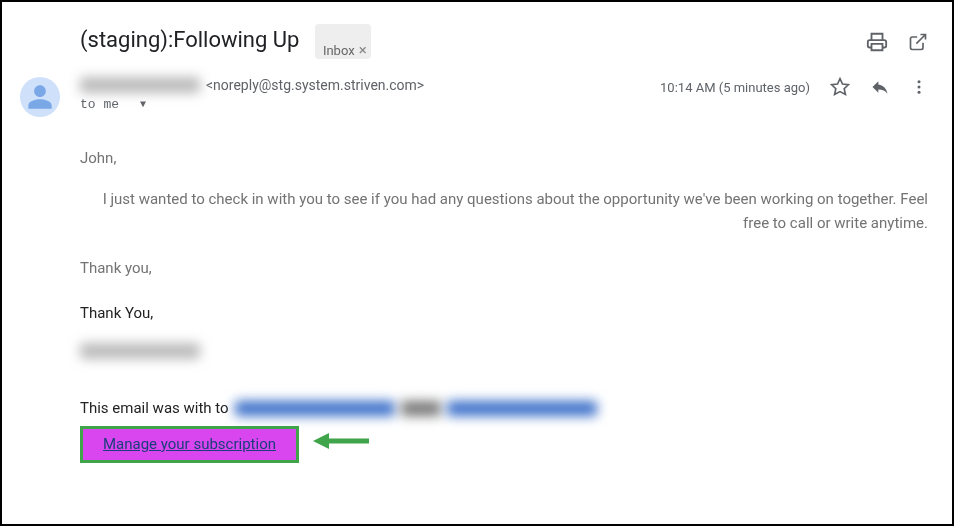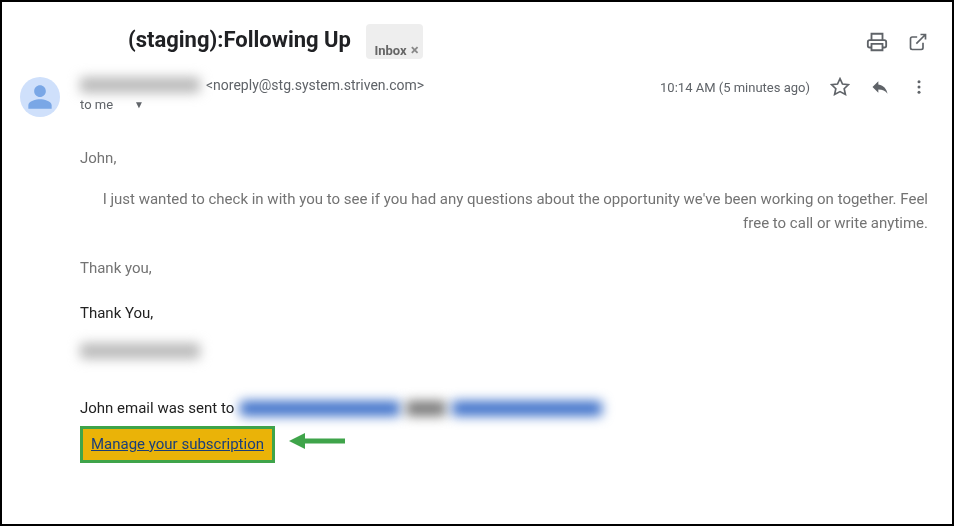--- a/index.html
+++ b/index.html
@@ -13,23 +13,22 @@
       overflow: hidden;
     }
     .header {
       display: flex;
       align-items: center;
       padding: 22px 24px 10px 78px;
     }
     .subject {
       font-size: 22px;
       color: #202124;
-      font-weight: 700;
+      font-weight: 400;
       flex: 1;
-      margin-left: 48px;
     }
     .inbox-chip {
       display: inline-flex;
       align-items: center;
       background: #eeeeee;
       border-radius: 4px;
       padding: 19px 4px 1px 8px;
       margin-left: 10px;
       font-size: 13px;
       color: #666;
@@ -83,20 +82,21 @@
       border-radius: 3px;
     }
     .sender-email { color: #5f6368; font-size: 14px; }
     .to-line {
       font-size: 13px;
       color: #5f6368;
       margin-top: 4px;
       display: flex;
       align-items: center;
       gap: 21px;
+      font-family: Liberation Mono, monospace;
     }
     .to-line .caret { font-size: 10px; }
     .meta-right {
       display: flex;
       align-items: center;
       gap: 20px;
       color: #5f6368;
       font-size: 13px;
     }
     .body-content {
@@ -133,23 +133,23 @@
     .footer-blur-label {
       display:inline-block;
       height: 15px; width: 40px;
       background: #777;
       filter: blur(6px);
       border-radius: 3px;
     }
     .footer-blur.b2 { width: 150px; }
     .highlight-box {
       display: inline-block;
-      background: #eab308;
+      background: #d946ef;
       border: 3px solid #3fa44a;
-      padding: 4px 8px;
+      padding: 4px 20px;
       margin-top: 6px;
     }
     .manage-link {
       color: #1a3e7a;
       text-decoration: underline;
       font-size: 15px;
     }
     .arrow {
       display:inline-block;
       vertical-align: middle;
@@ -220,21 +220,21 @@
 </div>
 
 <div class="body-content">
   <div class="blue-text">John,</div>
   <div class="blue-text" style="margin-top:18px;text-align:right;">I just wanted to check in with you to see if you had any questions about the opportunity we've been working on together. Feel free to call or write anytime.</div>
   <div class="blue-text" style="margin-top:22px;">Thank you,</div>
   <div class="plain-text">Thank You,</div>
   <div><span class="sig-blur"></span></div>
 
   <div class="footer-line">
-    <span>John email was sent to</span>
+    <span>This email was with to</span>
     <span class="footer-blur b1"></span>
     <span class="footer-blur-label"></span>
     <span class="footer-blur b2"></span>
   </div>
   <div>
     <span class="highlight-box">
       <a href="#" class="manage-link">Manage your subscription</a>
     </span>
     <span class="arrow">
       <svg width="60" height="24" viewBox="0 0 60 24">

